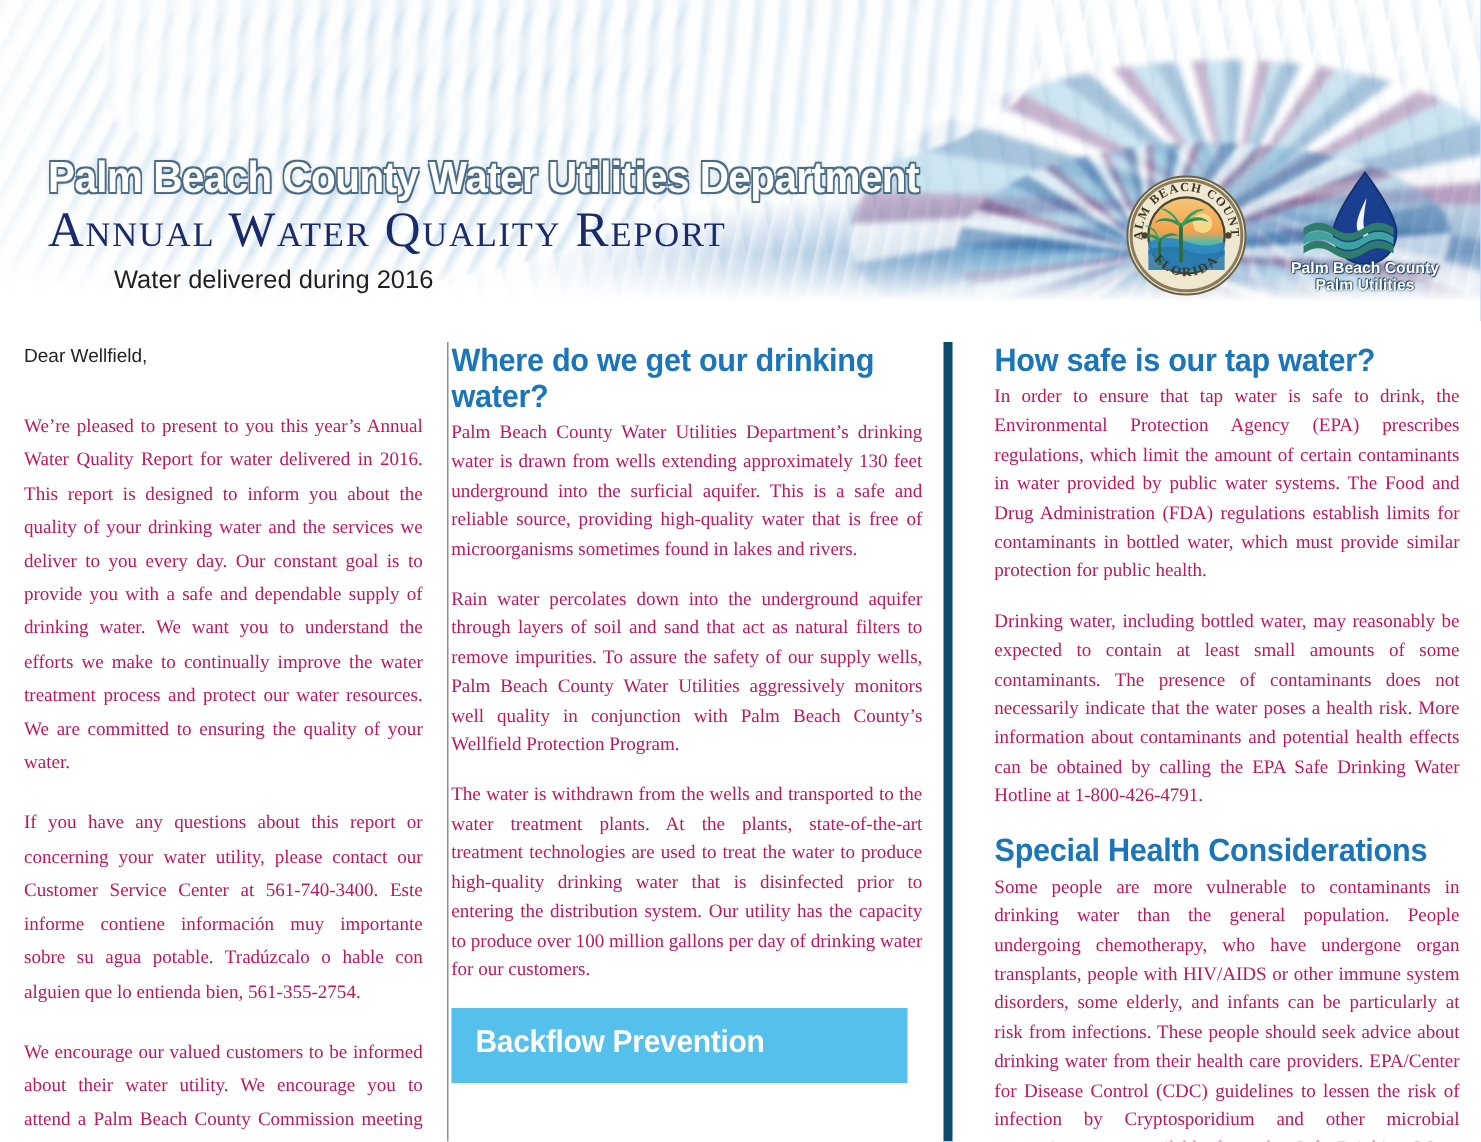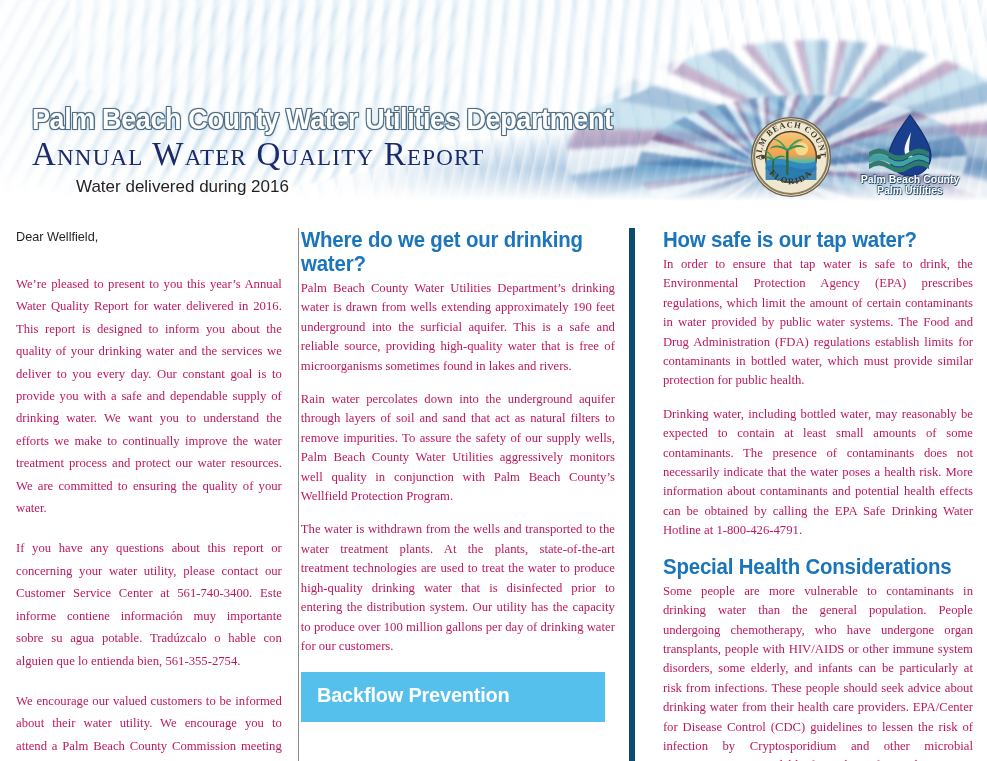--- a/index.html
+++ b/index.html
@@ -334,21 +334,21 @@
 
     <div class="col col-1">
       <p class="greeting">Dear Wellfield,</p>
       <p class="body">We’re pleased to present to you this year’s Annual Water Quality Report for water delivered in 2016. This report is designed to inform you about the quality of your drinking water and the services we deliver to you every day.  Our constant goal is to provide you with a safe and dependable supply of drinking water.  We want you to understand the efforts we make to continually improve the water treatment process and protect our water resources.  We are committed to ensuring the quality of your water.</p>
       <p class="body">If you have any questions about this report or concerning your water utility, please contact our Customer Service Center at 561-740-3400. Este informe contiene información muy importante sobre su agua potable. Tradúzcalo o hable con alguien que lo entienda bien, 561-355-2754.</p>
       <p class="body">We encourage our valued customers to be informed about their water utility. We encourage you to attend a Palm Beach County Commission meeting usually scheduled on Tuesday mornings throughout the year at the Governmental Center located in downtown West Palm Beach.</p>
     </div>
 
     <div class="col col-2">
       <h2 class="sec">Where do we get our drinking water?</h2>
-      <p class="body">Palm Beach County Water Utilities Department’s drinking water is drawn from wells extending approximately 190 feet underground into the surficial aquifer. This is a safe and reliable source, providing high-quality water that is free of microorganisms sometimes found in lakes and rivers.</p>
+      <p class="body">Palm Beach County Water Utilities Department’s drinking water is drawn from wells extending approximately 130 feet underground into the surficial aquifer. This is a safe and reliable source, providing high-quality water that is free of microorganisms sometimes found in lakes and rivers.</p>
       <p class="body">Rain water percolates down into the underground aquifer through layers of soil and sand that act as natural filters to remove impurities. To assure the safety of our supply wells, Palm Beach County Water Utilities aggressively monitors well quality in conjunction with Palm Beach County’s Wellfield Protection Program.</p>
       <p class="body">The water is withdrawn from the wells and transported to the water treatment plants. At the plants, state-of-the-art treatment technologies are used to treat the water to produce high-quality drinking water that is disinfected prior to entering the distribution system. Our utility has the capacity to produce over 100 million gallons per day of drinking water for our customers.</p>
 
       <div class="backflow">
         <h3>Backflow Prevention</h3>
 
       </div>
     </div>
 
     <div class="col col-3">

